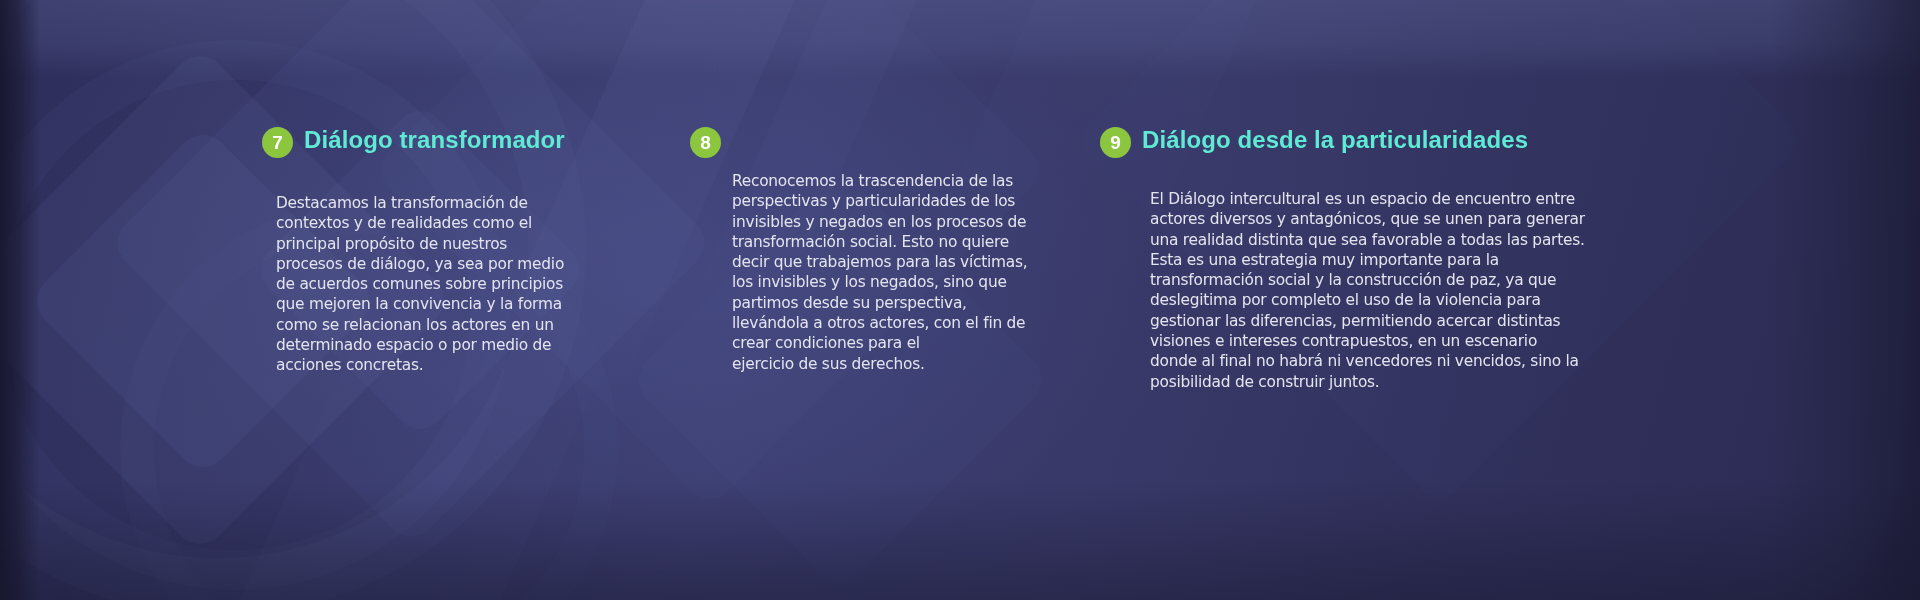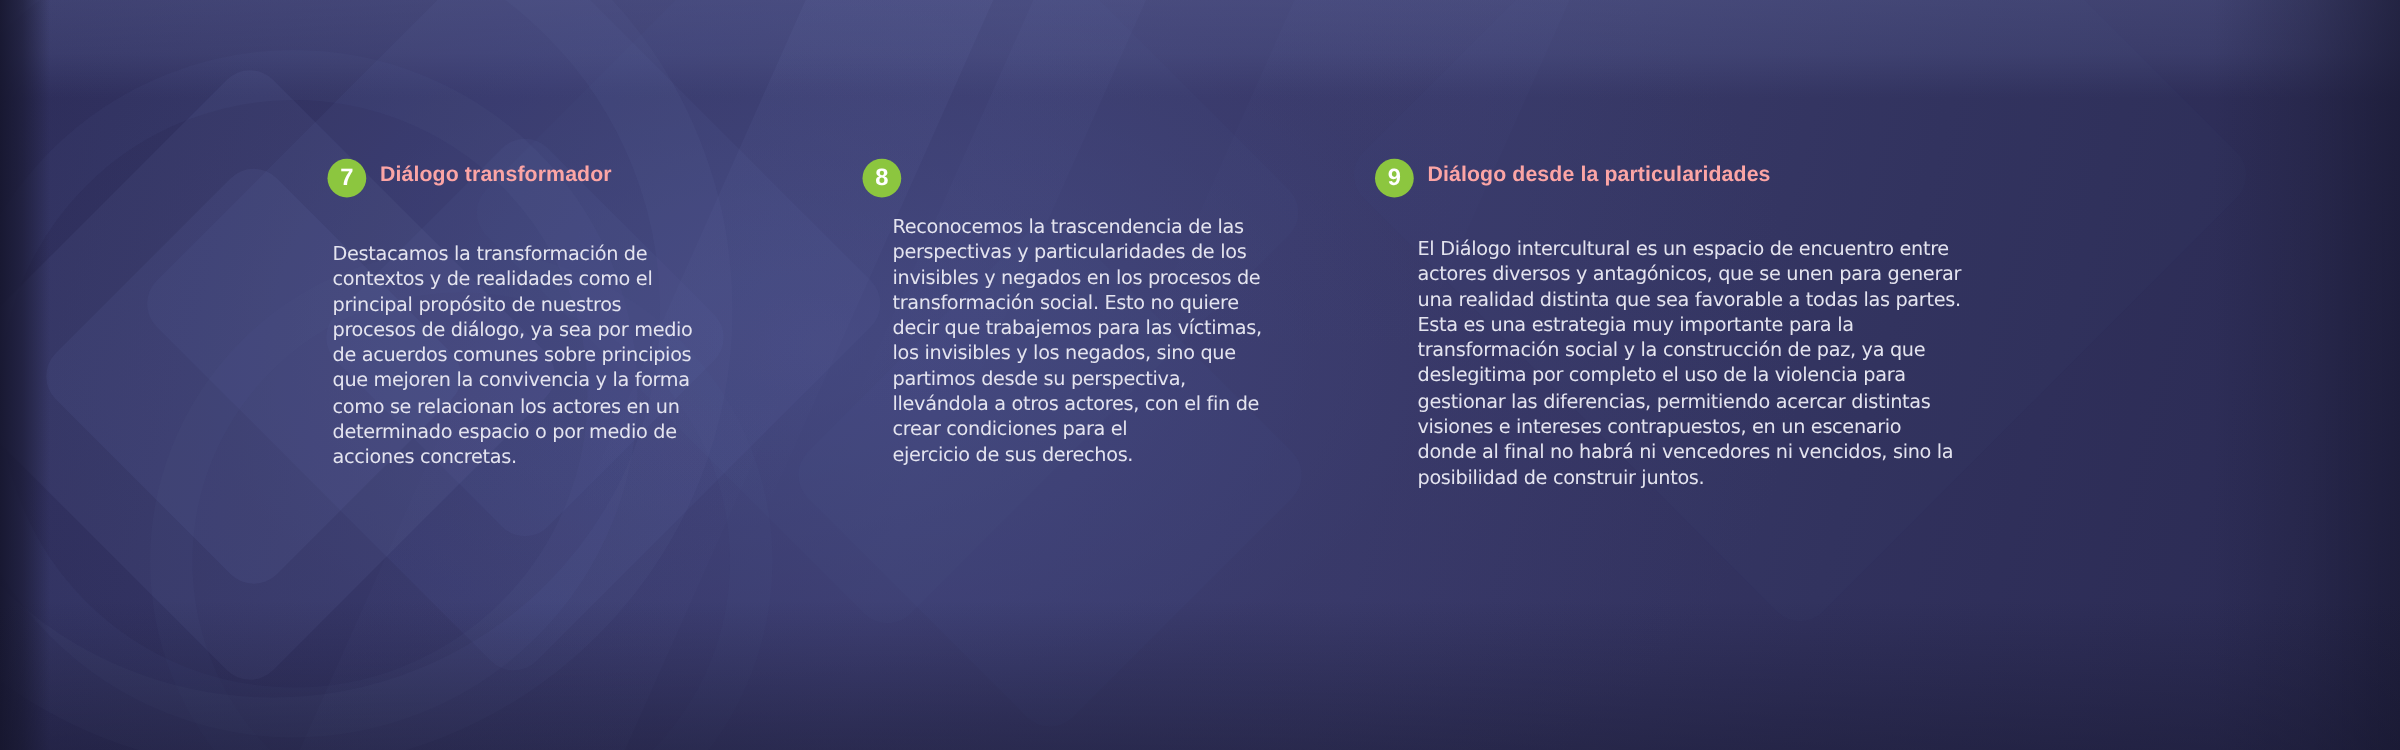--- a/index.html
+++ b/index.html
@@ -152,43 +152,43 @@
     background: #8cc63f;
     color: #ffffff;
     font-family: "Liberation Sans", sans-serif;
     font-size: 19px;
     font-weight: bold;
     line-height: 31px;
     text-align: center;
     margin-top: 1px;
   }
   .heading {
-    color: #fca5a5;
+    color: #5eead4;
     font-family: "Liberation Sans", sans-serif;
-    font-size: 17px;
+    font-size: 24px;
     font-weight: bold;
     line-height: 27px;
     letter-spacing: 0.1px;
   }
   .col-0 .heading { width: 300px; }
   .col-1 .heading { width: 320px; }
   .col-2 .heading { width: 470px; }
 
   .body {
     color: #e4e4ef;
     font-family: "DejaVu Sans", sans-serif;
     font-size: 15.4px;
     font-weight: normal;
     line-height: 20.3px;
     letter-spacing: -0.25px;
     white-space: pre-line;
   }
-  .col-0 .body { margin-top: 35px; margin-left: 4px; width: 360px; }
-  .col-1 .body { margin-top: 13px; margin-left: 24px; width: 320px; }
-  .col-2 .body { margin-top: 31px; margin-left: 34px; width: 500px; }
+  .col-0 .body { margin-top: 35px; margin-left: 14px; width: 360px; }
+  .col-1 .body { margin-top: 13px; margin-left: 42px; width: 320px; }
+  .col-2 .body { margin-top: 31px; margin-left: 50px; width: 500px; }
 </style>
 </head>
 <body>
 
 <div id="slide">
 
   <div class="bg-base"></div>
 
   <div class="ring r1"></div>
   <div class="ring r2"></div>

